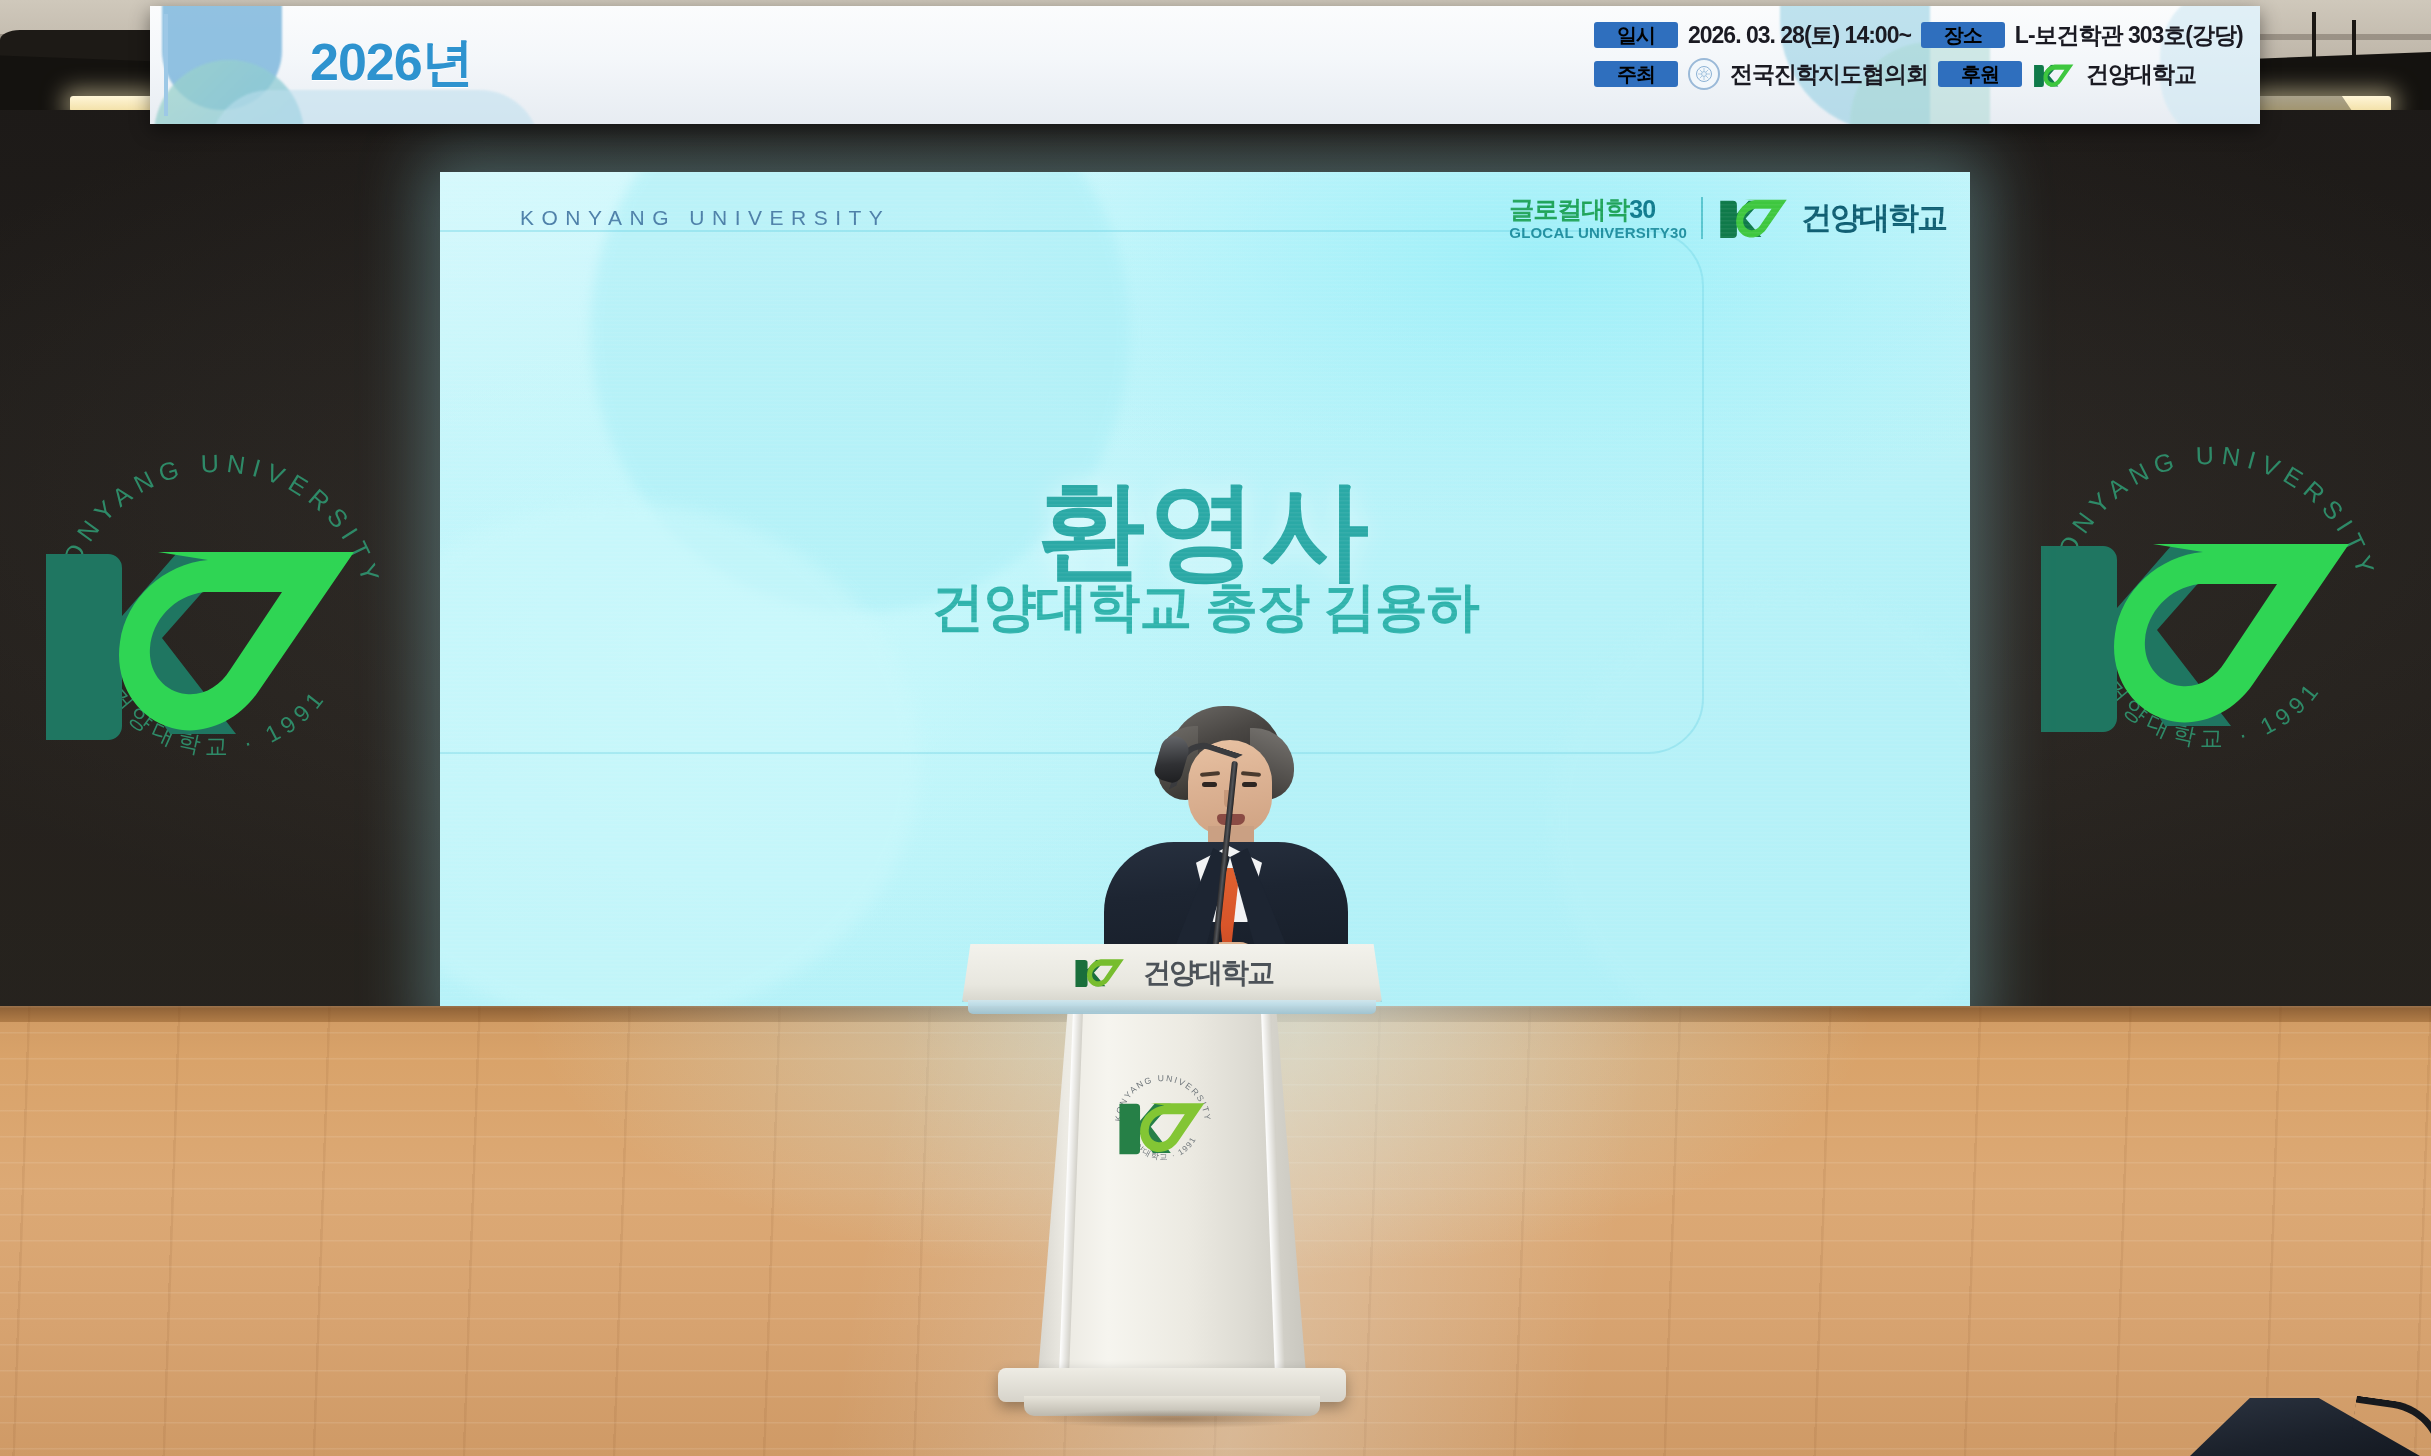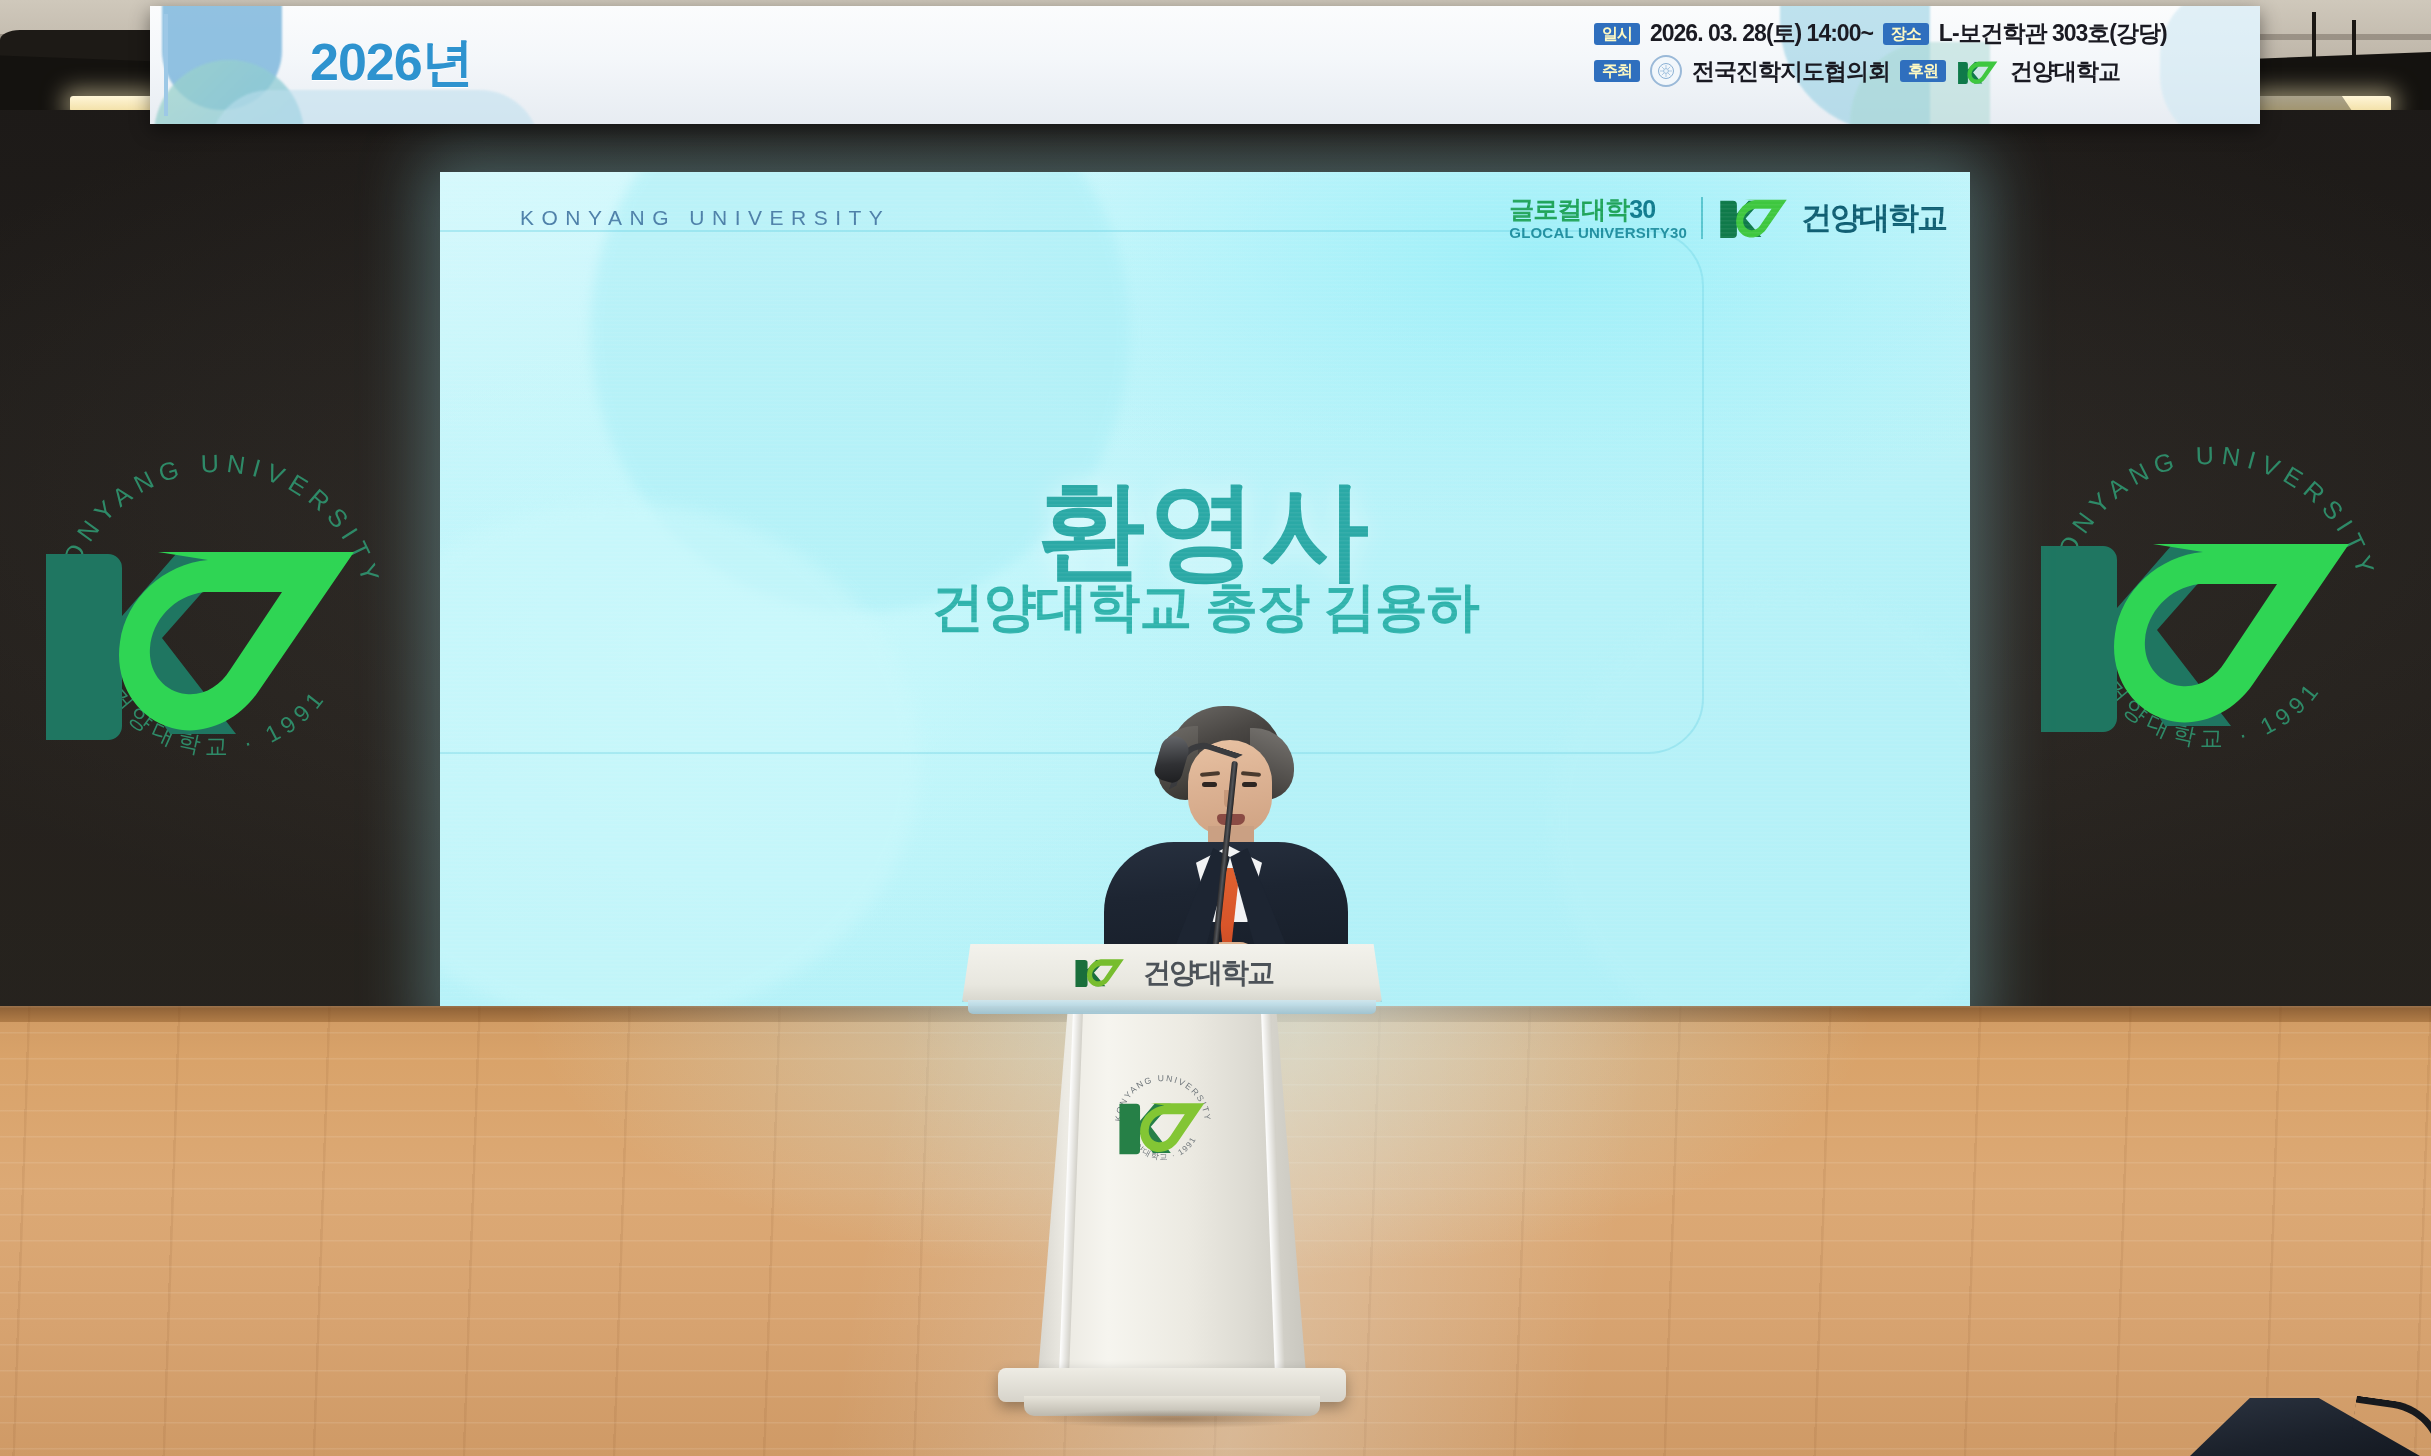--- a/index.html
+++ b/index.html
@@ -99,22 +99,22 @@
     white-space:nowrap;
   }
 
   
   .b-info{
     position:absolute;right:26px;top:16px;width:640px;
     display:flex;flex-direction:column;gap:10px;
   }
   .b-row{display:flex;align-items:center;gap:10px;white-space:nowrap;}
   .b-tag{
-    background:#2f6fbe;color:#fef9c3;font-size:16px;font-weight:bold;
-    padding:3px 8px;border-radius:3px;letter-spacing:-1px;line-height:1;
+    background:#2f6fbe;color:#000000;font-size:20px;font-weight:bold;
+    padding:3px 23px;border-radius:3px;letter-spacing:-1px;line-height:1;
   }
   .b-val{font-size:23px;font-weight:bold;color:#1a1a22;letter-spacing:-1px;line-height:1;}
   .b-mini-emblem{
     width:28px;height:28px;border-radius:50%;
     border:2px solid #9ab9d8;display:inline-flex;align-items:center;justify-content:center;
     background:#f2f7fb;flex:0 0 auto;
   }
   .b-ky{display:inline-flex;align-items:center;flex:0 0 auto;}
 
   

